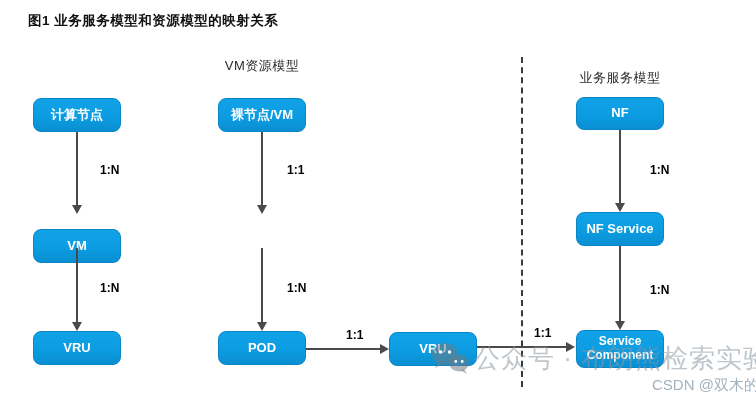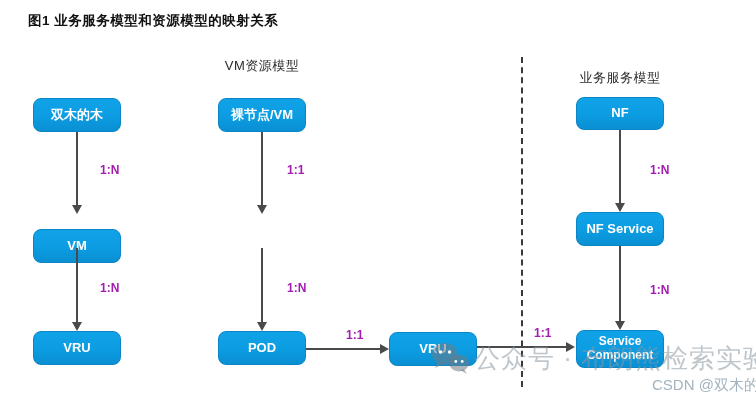--- a/index.html
+++ b/index.html
@@ -35,21 +35,21 @@
   .node.small-text{font-size:12px;}
   .vline{position:absolute;width:2px;background:var(--arrow);}
   .hline{position:absolute;height:2px;background:var(--arrow);}
   .ah-down{position:absolute;width:0;height:0;
     border-left:5px solid transparent;border-right:5px solid transparent;
     border-top:9px solid var(--arrow);}
   .ah-right{position:absolute;width:0;height:0;
     border-top:5px solid transparent;border-bottom:5px solid transparent;
     border-left:9px solid var(--arrow);}
   .edge-label{
-    position:absolute;font-size:12px;font-weight:bold;color:#a21caf;
+    position:absolute;font-size:12px;font-weight:bold;color:#000000;
     white-space:nowrap;
   }
   .divider{
     position:absolute;left:521px;top:57px;height:330px;width:0;
     border-left:2px dashed var(--divider);
   }
   .wm-wechat{
     position:absolute;left:430px;top:341px;display:flex;align-items:flex-start;
     z-index:5;pointer-events:none;
   }
@@ -67,21 +67,21 @@
 
 <div class="stage">
 
   <div class="fig-title">图1  业务服务模型和资源模型的映射关系</div>
 
   <div class="col-header" style="left:202px;top:57px">VM资源模型</div>
   <div class="col-header" style="left:560px;top:69px">业务服务模型</div>
 
   <div class="divider"></div>
 
-  <div class="node" style="left:33px;top:98px">双木的木</div>
+  <div class="node" style="left:33px;top:98px">计算节点</div>
   <div class="node" style="left:33px;top:229px">VM</div>
   <div class="node" style="left:33px;top:331px">VRU</div>
 
   <div class="vline" style="left:76px;top:132px;height:74px"></div>
   <div class="ah-down" style="left:72px;top:205px"></div>
   <div class="edge-label" style="left:100px;top:163px">1:N</div>
 
   <div class="vline" style="left:76px;top:248px;height:74px"></div>
   <div class="ah-down" style="left:72px;top:322px"></div>
   <div class="edge-label" style="left:100px;top:281px">1:N</div>

